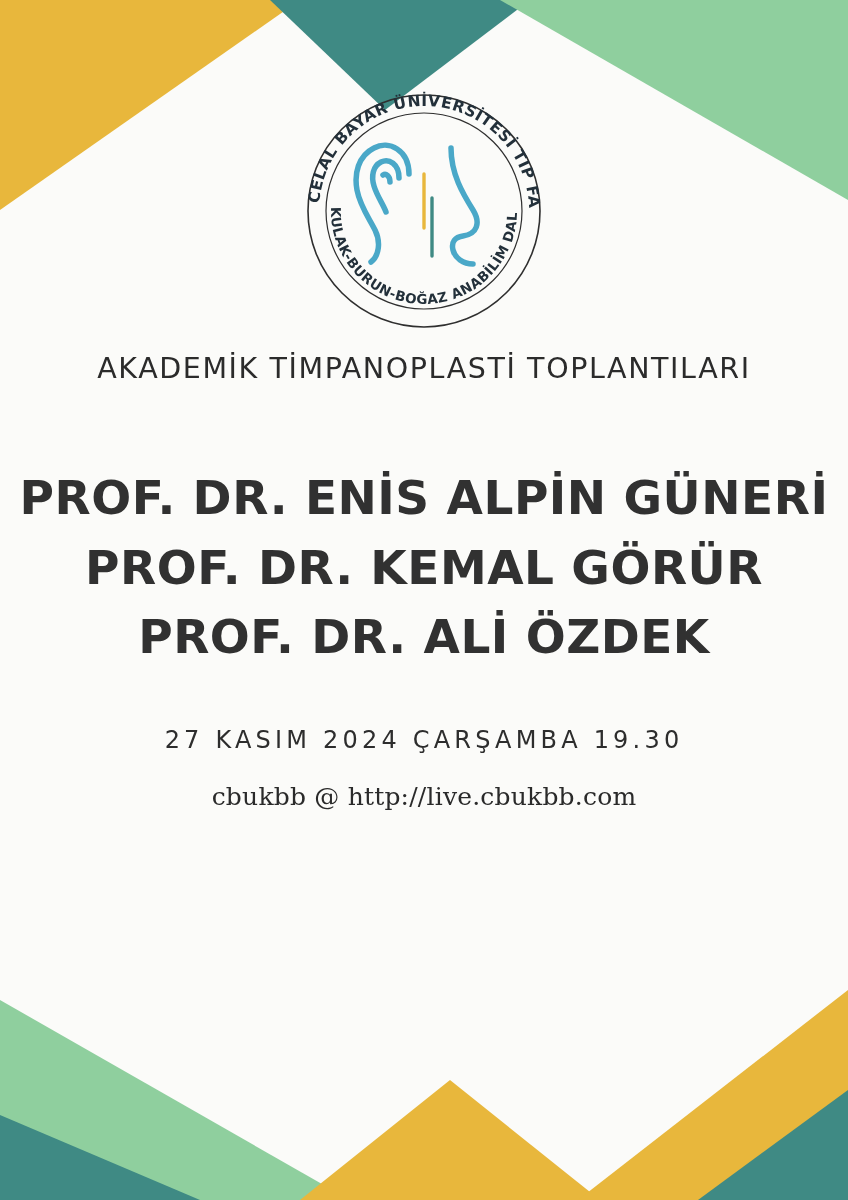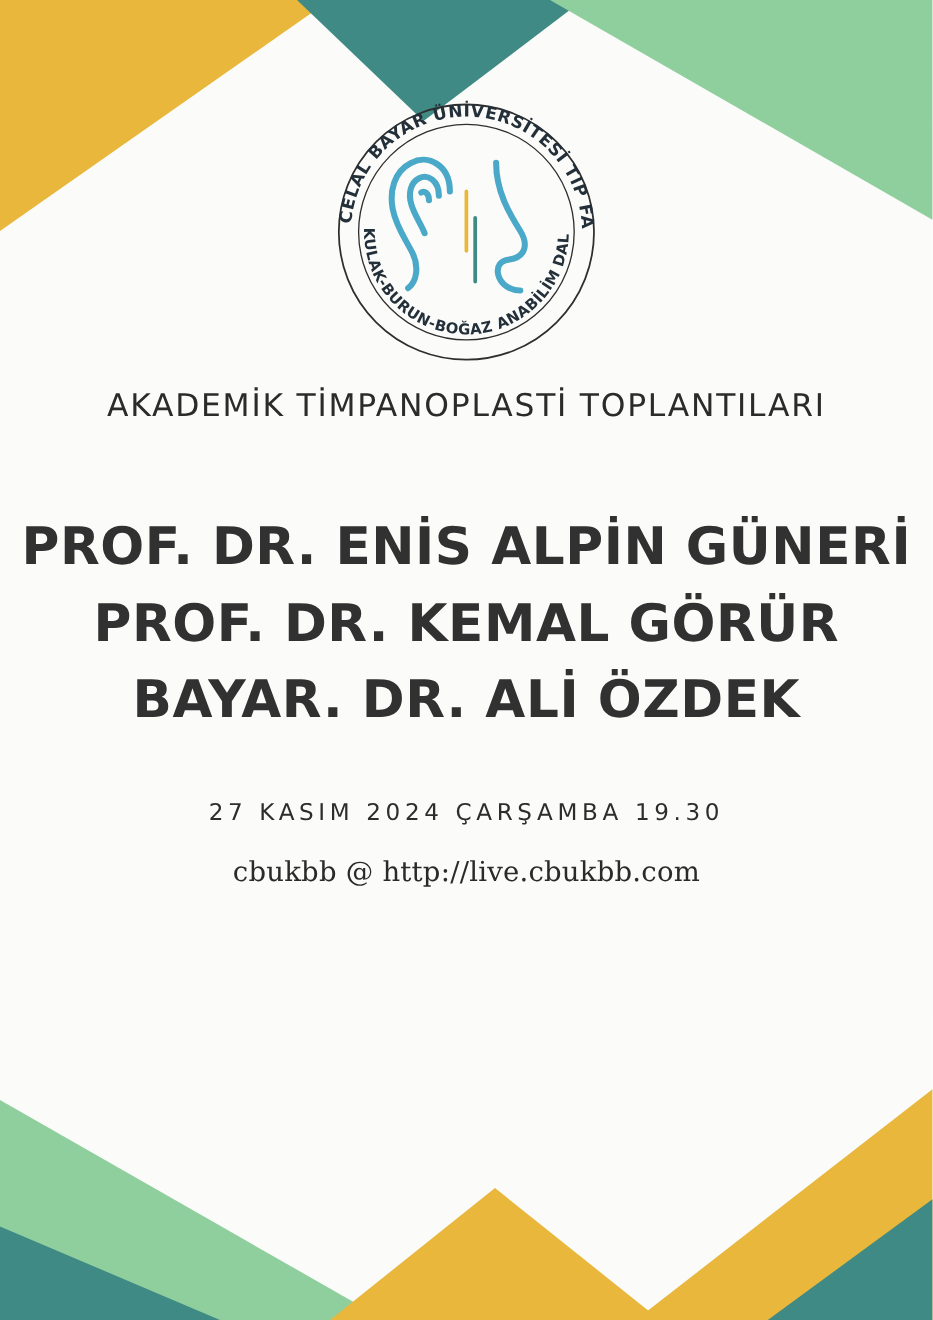--- a/index.html
+++ b/index.html
@@ -75,21 +75,21 @@
     font-family: "DejaVu Sans", sans-serif;
     font-size: 47px;
     font-weight: 700;
     letter-spacing: 0.5px;
     color: #313131;
     line-height: 1.48;
   }
 
   .datetime {
     font-family: "DejaVu Sans", sans-serif;
-    font-size: 21px;
+    font-size: 24px;
     letter-spacing: 4.2px;
     color: #2d2d2d;
     margin: 0 0 28px 0;
   }
   .online {
     font-family: "DejaVu Serif", serif;
     font-size: 25px;
     letter-spacing: 0.2px;
     color: #2a2a2a;
   }
@@ -181,21 +181,21 @@
   </div>
 
   <div class="content">
 
     <div class="kicker">AKADEMİK TİMPANOPLASTİ TOPLANTILARI</div>
 
 
     <div class="speakers">
       <div class="speaker">PROF. DR. ENİS ALPİN GÜNERİ</div>
       <div class="speaker">PROF. DR. KEMAL GÖRÜR</div>
-      <div class="speaker">BAYAR. DR. ALİ ÖZDEK</div>
+      <div class="speaker">PROF. DR. ALİ ÖZDEK</div>
     </div>
 
     <div class="datetime">27 KASIM 2024 ÇARŞAMBA 19.30</div>
 
     <div class="online">cbukbb @ http://live.cbukbb.com</div>
   </div>
 
 </div>
 
 </body></html>

